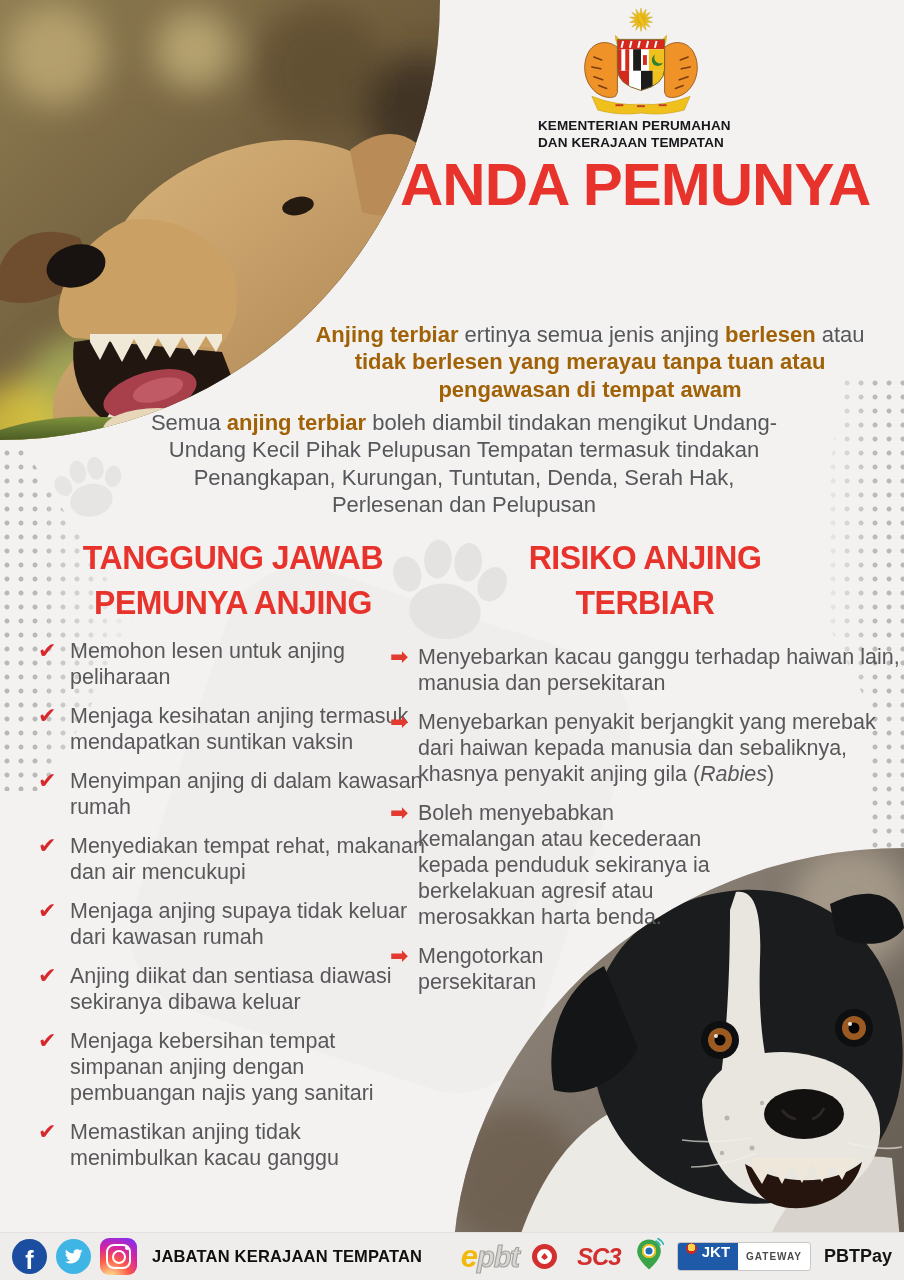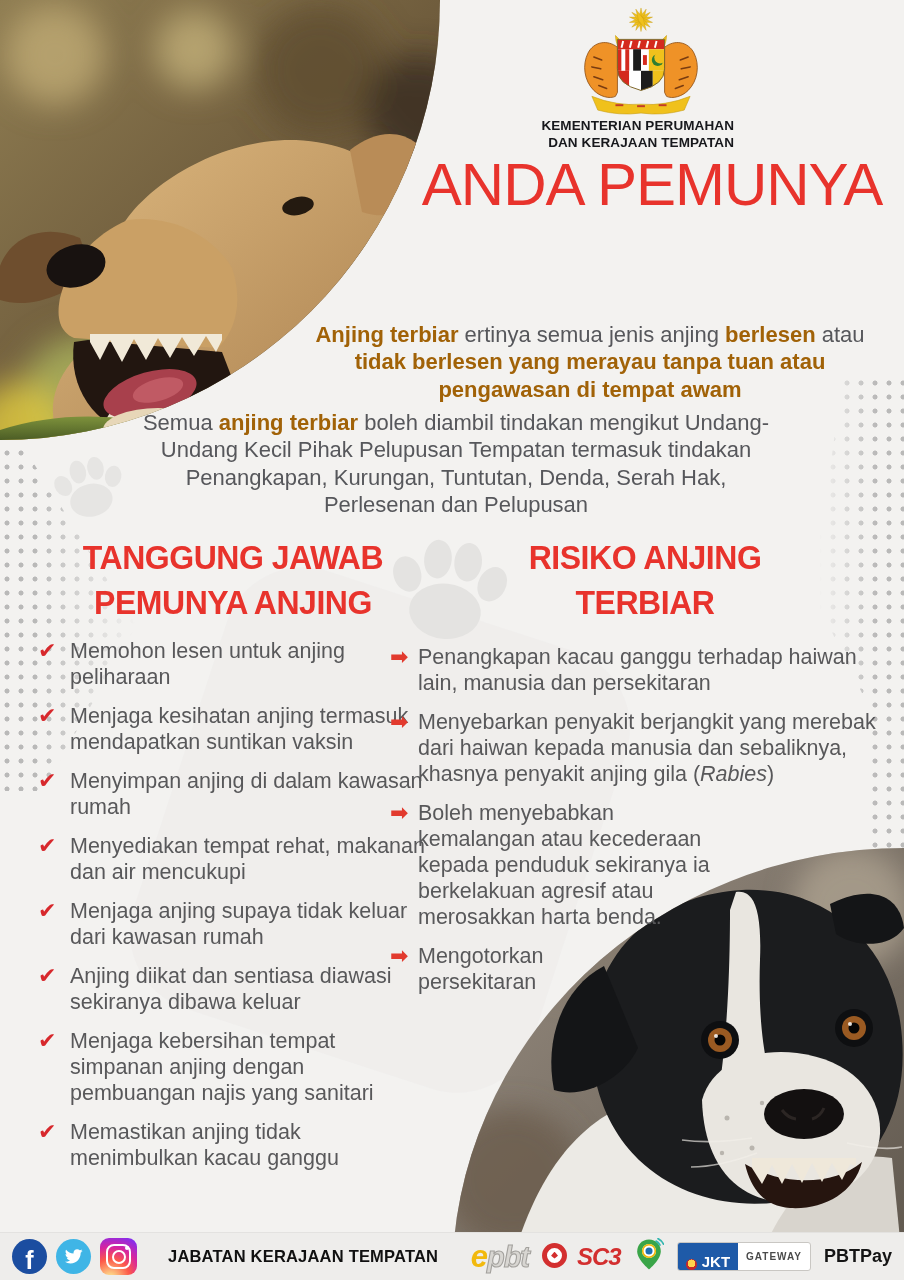--- a/index.html
+++ b/index.html
@@ -26,31 +26,31 @@
   .paw svg{display:block;}
   .paw-small{left:48px;top:448px;width:82px;height:82px;transform:rotate(-12deg);}
   .paw-big{left:378px;top:523px;width:138px;height:138px;transform:rotate(6deg);}
   
   .photo{position:absolute;overflow:hidden;z-index:1;}
   .photo svg{display:block;}
   .photo-tl{left:0;top:0;width:440px;height:440px;border-bottom-right-radius:100% 100%;}
   .photo-br{right:0;bottom:0;width:452px;height:432px;border-top-left-radius:100% 100%;}
   
   .crest{position:absolute;left:572px;top:6px;width:138px;height:110px;z-index:2;}
-  .ministry-name{position:absolute;left:508px;top:117px;width:226px;z-index:2;
-    text-align:right;font-size:13.5px;font-weight:bold;color:#17181c;line-height:1.28;
+  .ministry-name{position:absolute;left:538px;top:117px;width:226px;z-index:2;
+    text-align:left;font-size:13.5px;font-weight:bold;color:#17181c;line-height:1.28;
     letter-spacing:.1px;}
   
-  .title{position:absolute;left:400px;top:150px;width:504px;z-index:2;text-align:center;
-    color:#e8332c;font-weight:400;font-size:60px;line-height:1.15;letter-spacing:-1px;}
+  .title{position:absolute;left:400px;top:150px;width:504px;z-index:2;text-align:left;
+    color:#e8332c;font-weight:700;font-size:60px;line-height:1.15;letter-spacing:-1px;}
   
   .intro{position:absolute;z-index:2;text-align:center;color:#56575b;font-size:22px;
     line-height:1.24;}
   .intro1{left:292px;top:321px;width:596px;}
-  .intro2{left:32px;top:409px;width:848px;}
+  .intro2{left:40px;top:409px;width:848px;}
   .seg-b{font-weight:bold;color:#a16207;}
   .seg-i{font-style:italic;}
   
   .sec-heading{position:absolute;z-index:2;text-align:center;color:#e8332c;
     font-weight:800;font-size:33px;line-height:1.35;letter-spacing:-.5px;
     transform:scaleX(.97);}
   .heading-left{left:58px;top:536px;width:350px;}
   .heading-right{left:470px;top:536px;width:350px;}
   
   ul.plist{position:absolute;z-index:2;list-style:none;margin:0;padding:0;}
@@ -72,35 +72,35 @@
   .soc{width:35px;height:35px;border-radius:50%;display:flex;align-items:center;
     justify-content:center;flex:0 0 auto;}
   .fb{background:#1b4da0;color:#fff;font-weight:bold;font-size:25px;overflow:hidden;}
   .fb span{transform:translateY(4px);}
   .tw{background:#3fb5e6;}
   .ig{width:37px;height:37px;border-radius:9px;position:relative;flex:0 0 auto;
     background:radial-gradient(circle at 28% 110%,#fdf497 0%,#fd5949 40%,#d6249f 65%,#7b2ff7 95%);}
   .ig-frame{position:absolute;inset:6px;border:2.5px solid #fff;border-radius:8px;}
   .ig-lens{position:absolute;inset:11.5px;border:2.5px solid #fff;border-radius:50%;}
   .ig-dot{position:absolute;top:8px;right:8px;width:4px;height:4px;background:#fff;border-radius:50%;}
-  .agency{font-size:16.5px;font-weight:800;color:#101010;letter-spacing:.2px;margin-left:22px;}
+  .agency{font-size:16.5px;font-weight:800;color:#101010;letter-spacing:.2px;margin-left:6px;}
   .foot-right{margin-left:auto;display:flex;align-items:center;gap:13px;}
   .epbt{display:flex;align-items:baseline;font-style:italic;font-weight:800;letter-spacing:-1px;}
   .epbt-e{color:#f2b90d;font-size:31px;}
   .epbt-rest{color:#d8d6d2;font-size:29px;-webkit-text-stroke:1.1px #a3a19d;}
-  .osc{display:flex;align-items:flex-start;gap:10px;}
+  .osc{display:flex;align-items:center;gap:20px;}
   .osc-o{width:25px;height:25px;border-radius:50%;border:5px solid #d32f2f;
     box-sizing:border-box;position:relative;background:#fff;}
   .osc-o::after{content:"";position:absolute;inset:4px;background:#d32f2f;
     border-radius:50%;clip-path:polygon(50% 0,100% 60%,50% 100%,0 60%);}
   .osc-text{color:#d32f2f;font-weight:800;font-style:italic;font-size:24px;letter-spacing:-1px;}
   .pin{flex:0 0 auto;}
   .jkt-badge{display:flex;align-items:stretch;height:27px;background:#fff;
     border:1px solid #c9c7c3;border-radius:3px;overflow:hidden;}
-  .jkt-left{background:#1e5aa8;color:#fff;display:flex;align-items:flex-end;gap:5px;
+  .jkt-left{background:#1e5aa8;color:#fff;display:flex;align-items:flex-start;gap:5px;
     padding:0 8px;font-weight:bold;font-size:15px;}
   .jkt-crest{width:11px;height:11px;border-radius:50%;
     background:radial-gradient(circle at 50% 40%,#ffd34d 0 45%,#c62828 46% 100%);}
   .jkt-right{display:flex;align-items:center;padding:0 8px;color:#4a4a4a;
     font-weight:bold;font-size:10px;letter-spacing:1px;}
   .pbtpay{font-size:18px;font-weight:800;color:#141414;}
 </style>
 </head>
 <body>
 
@@ -348,21 +348,21 @@
       </li>
     <li>
       <span class="bullet bullet-check">✔</span>
       <span class="li-text">Memastikan anjing tidak menimbulkan kacau ganggu</span>
       </li>
   </ul>
 
   <ul class="plist list-right">
     <li>
       <span class="bullet bullet-arrow">➡</span>
-      <span class="li-text"><span>Penangkapan kacau ganggu terhadap haiwan lain, manusia dan persekitaran</span></span>
+      <span class="li-text"><span>Menyebarkan kacau ganggu terhadap haiwan lain, manusia dan persekitaran</span></span>
       </li>
     <li>
       <span class="bullet bullet-arrow">➡</span>
       <span class="li-text"><span>Menyebarkan penyakit berjangkit yang merebak dari haiwan kepada manusia dan sebaliknya, khasnya penyakit anjing gila (</span><span class="seg-i">Rabies</span><span>)</span></span>
       </li>
     <li>
       <span class="bullet bullet-arrow">➡</span>
       <span class="li-text narrow-3"><span>Boleh menyebabkan kemalangan atau kecederaan kepada penduduk sekiranya ia berkelakuan agresif atau merosakkan harta benda.</span></span>
       </li>
     <li>

